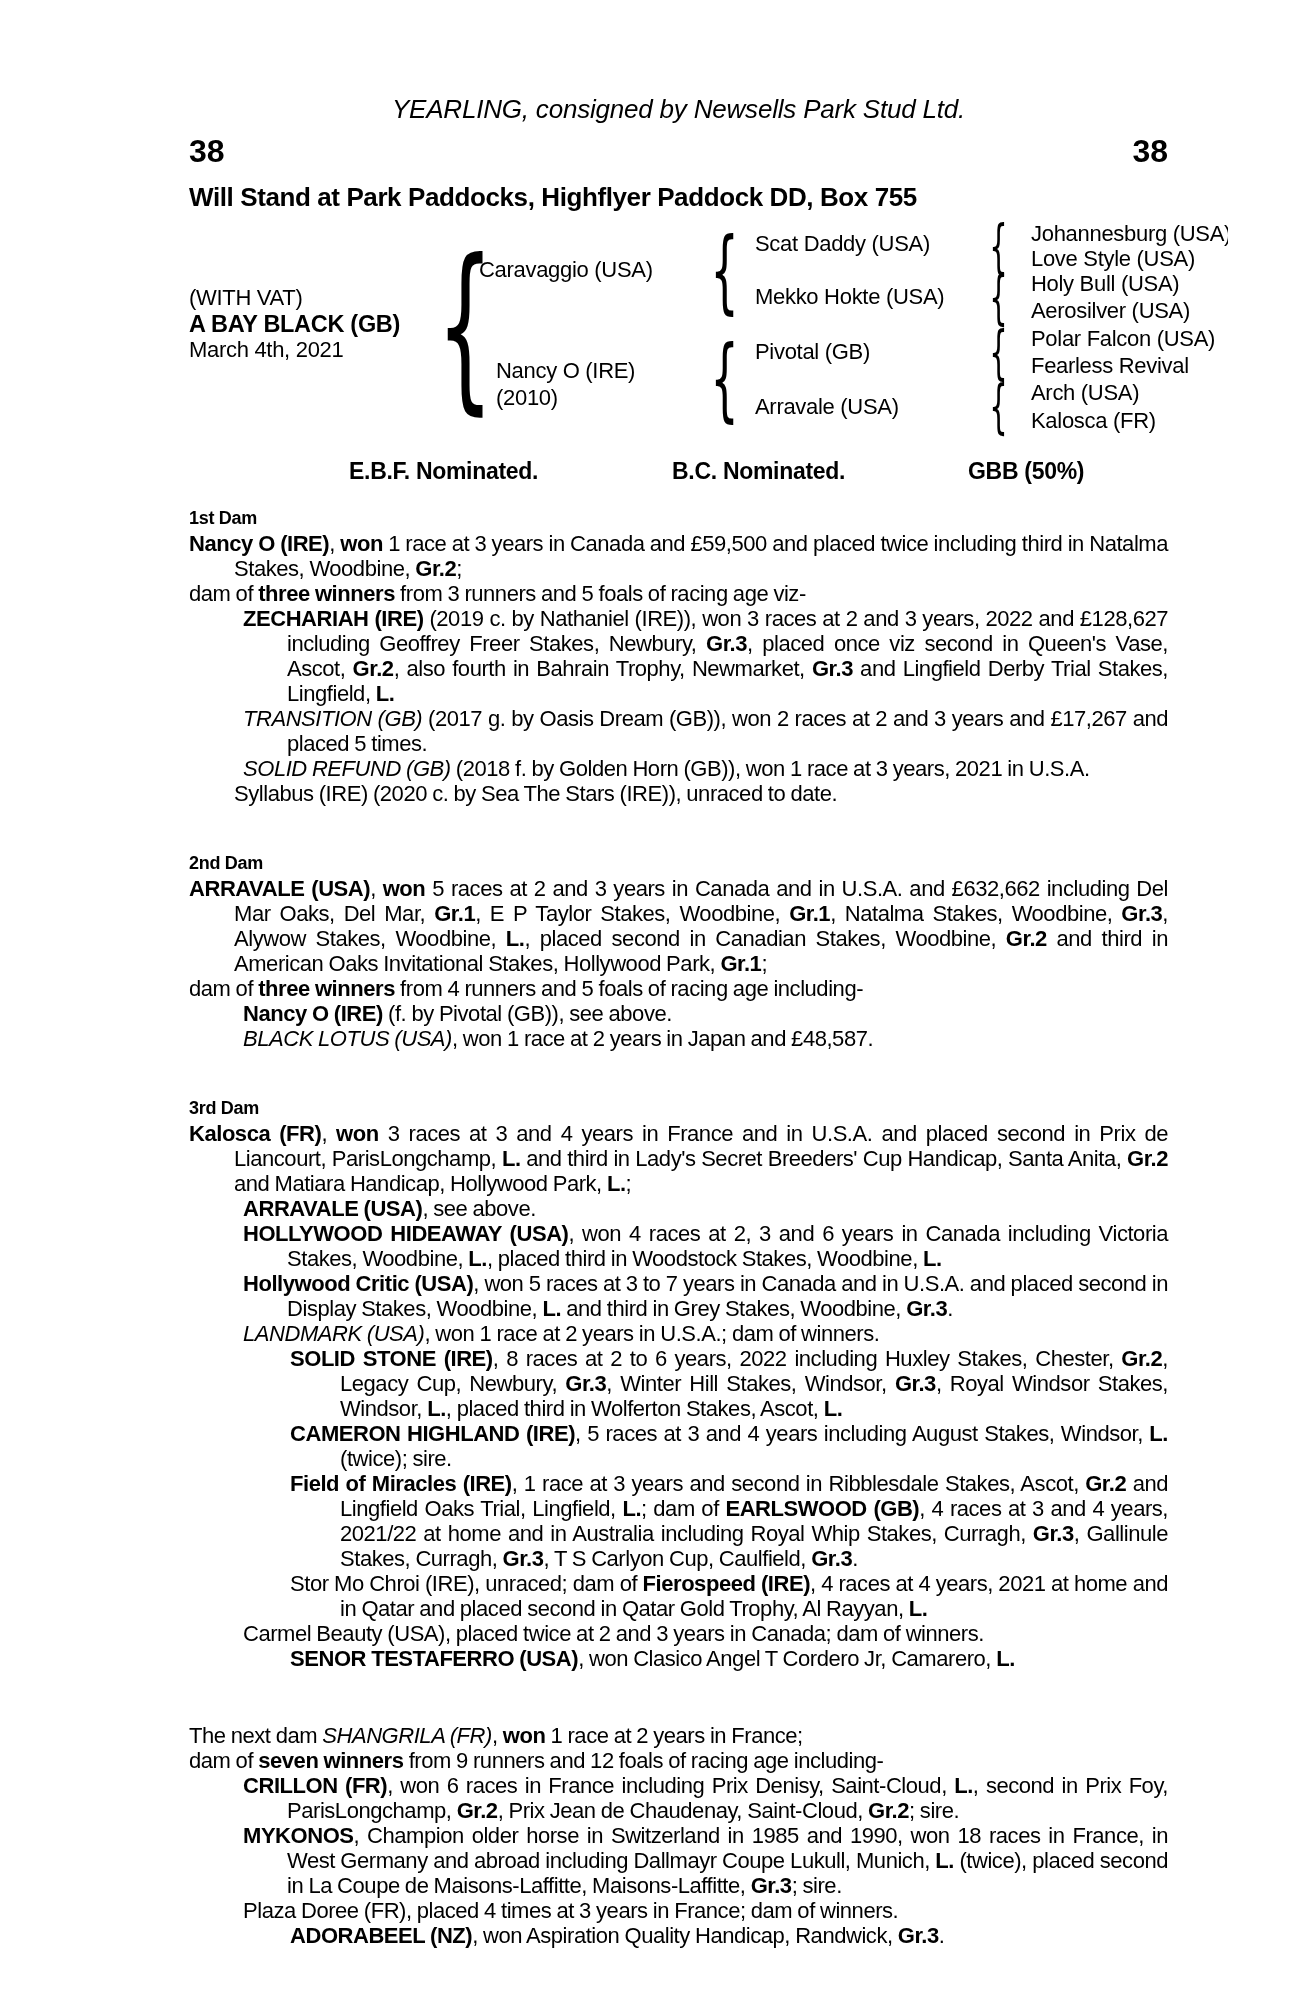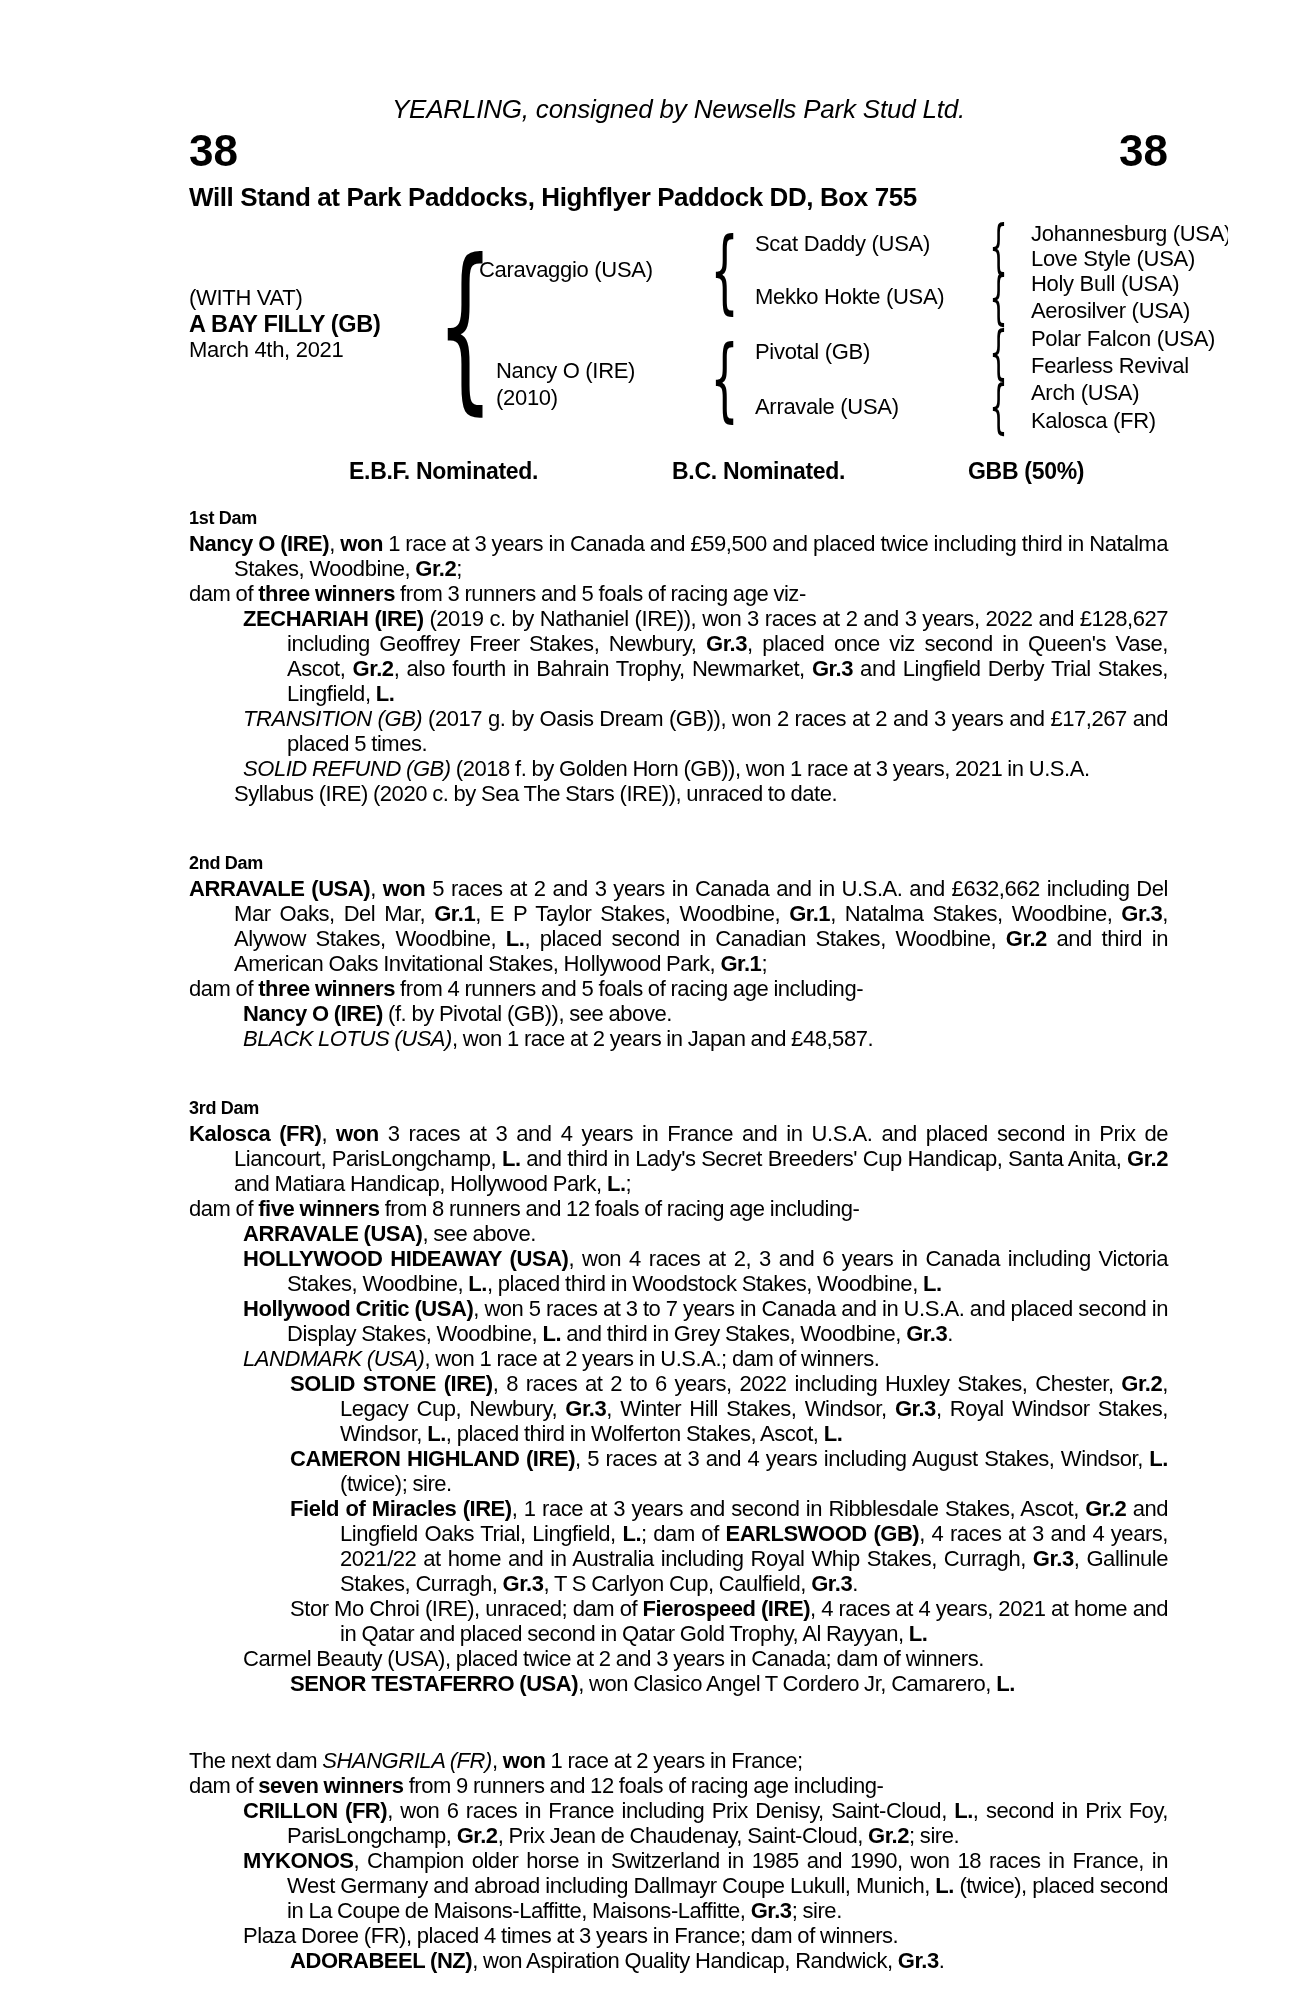--- a/index.html
+++ b/index.html
@@ -9,21 +9,21 @@
     margin:8px auto;
     background:#ffffff;
     color:#000;
     font-family:"Liberation Sans", sans-serif;
     box-sizing:border-box;
     padding:86px 60px 0 103px;
     overflow:hidden;
   }
   .consign { text-align:center; font-style:italic; font-size:26px; letter-spacing:-0.2px; line-height:30px; }
   .lot-row { display:flex; justify-content:space-between; align-items:flex-start;
-             font-weight:bold; font-size:44px; line-height:46px; margin-top:4px; }
+             font-weight:bold; font-size:32px; line-height:46px; margin-top:4px; }
   .stand { font-weight:bold; font-size:26px; letter-spacing:-0.4px; margin-top:9px; line-height:28px; }
 
   
   .ped { position:relative; height:237px; font-size:22px; letter-spacing:-0.3px; }
   .ped .nm { position:absolute; white-space:nowrap; line-height:26px; }
   .ped .subject-name { font-weight:bold; font-size:23.5px; }
   .brace { position:absolute; display:flex; align-items:center; justify-content:center; }
   .brace > span { display:block; line-height:1; font-family:"DejaVu Sans", sans-serif; font-weight:400;
                   transform:scaleX(.5); transform-origin:center; }
   .brace.small > span { font-size:58px; }
@@ -57,21 +57,21 @@
   <div class="lot-row">
     <span>38</span>
     <span>38</span>
   </div>
 
   <div class="stand">Will Stand at Park Paddocks, Highflyer Paddock DD, Box 755</div>
 
   <div class="ped">
 
     <span class="nm" style="left:0; top:74;  top:74px;">(WITH VAT)</span>
-    <span class="nm subject-name" style="left:0; top:100px;">A BAY FILLY (GB)</span>
+    <span class="nm subject-name" style="left:0; top:100px;">A BAY BLACK (GB)</span>
     <span class="nm" style="left:0; top:126px;">March 4th, 2021</span>
 
     <span class="brace big" style="left:256px; top:27px; width:40px; height:176px;">
         <span>{</span>
       </span>
 
     <span class="nm" style="left:290px; top:46px;">Caravaggio (USA)</span>
     <span class="nm" style="left:307px; top:147px;">Nancy O (IRE)</span>
     <span class="nm" style="left:307px; top:174px;">(2010)</span>
 
@@ -129,21 +129,20 @@
       <section>
         <div class="dam-heading">2nd Dam</div>
         <p class="para p0"><span class="f-b">ARRAVALE (USA)</span><span>, </span><span class="f-b">won</span><span> 5 races at 2 and 3 years in Canada and in U.S.A. and £632,662 including Del Mar Oaks, Del Mar, </span><span class="f-b">Gr.1</span><span>, E P Taylor Stakes, Woodbine, </span><span class="f-b">Gr.1</span><span>, Natalma Stakes, Woodbine, </span><span class="f-b">Gr.3</span><span>, Alywow Stakes, Woodbine, </span><span class="f-b">L.</span><span>, placed second in Canadian Stakes, Woodbine, </span><span class="f-b">Gr.2</span><span> and third in American Oaks Invitational Stakes, Hollywood Park, </span><span class="f-b">Gr.1</span><span>;</span></p>
         <p class="para p0"><span>dam of </span><span class="f-b">three winners</span><span> from 4 runners and 5 foals of racing age including-</span></p>
         <p class="para p1"><span class="f-b">Nancy O (IRE)</span><span> (f. by Pivotal (GB)), see above.</span></p>
         <p class="para p1"><span class="f-i">BLACK LOTUS (USA)</span><span>, won 1 race at 2 years in Japan and £48,587.</span></p>
       </section>
       <section>
         <div class="dam-heading">3rd Dam</div>
         <p class="para p0"><span class="f-b">Kalosca (FR)</span><span>, </span><span class="f-b">won</span><span> 3 races at 3 and 4 years in France and in U.S.A. and placed second in Prix de Liancourt, ParisLongchamp, </span><span class="f-b">L.</span><span> and third in Lady's Secret Breeders' Cup Handicap, Santa Anita, </span><span class="f-b">Gr.2</span><span> and Matiara Handicap, Hollywood Park, </span><span class="f-b">L.</span><span>;</span></p>
-        <p class="para p0"><span>dam of </span><span class="f-b">five winners</span><span> from 8 runners and 12 foals of racing age including-</span></p>
         <p class="para p1"><span class="f-b">ARRAVALE (USA)</span><span>, see above.</span></p>
         <p class="para p1"><span class="f-b">HOLLYWOOD HIDEAWAY (USA)</span><span>, won 4 races at 2, 3 and 6 years in Canada including Victoria Stakes, Woodbine, </span><span class="f-b">L.</span><span>, placed third in Woodstock Stakes, Woodbine, </span><span class="f-b">L.</span></p>
         <p class="para p1"><span class="f-b">Hollywood Critic (USA)</span><span>, won 5 races at 3 to 7 years in Canada and in U.S.A. and placed second in Display Stakes, Woodbine, </span><span class="f-b">L.</span><span> and third in Grey Stakes, Woodbine, </span><span class="f-b">Gr.3</span><span>.</span></p>
         <p class="para p1"><span class="f-i">LANDMARK (USA)</span><span>, won 1 race at 2 years in U.S.A.; dam of winners.</span></p>
         <p class="para p2"><span class="f-b">SOLID STONE (IRE)</span><span>, 8 races at 2 to 6 years, 2022 including Huxley Stakes, Chester, </span><span class="f-b">Gr.2</span><span>, Legacy Cup, Newbury, </span><span class="f-b">Gr.3</span><span>, Winter Hill Stakes, Windsor, </span><span class="f-b">Gr.3</span><span>, Royal Windsor Stakes, Windsor, </span><span class="f-b">L.</span><span>, placed third in Wolferton Stakes, Ascot, </span><span class="f-b">L.</span></p>
         <p class="para p2"><span class="f-b">CAMERON HIGHLAND (IRE)</span><span>, 5 races at 3 and 4 years including August Stakes, Windsor, </span><span class="f-b">L.</span><span> (twice); sire.</span></p>
         <p class="para p2"><span class="f-b">Field of Miracles (IRE)</span><span>, 1 race at 3 years and second in Ribblesdale Stakes, Ascot, </span><span class="f-b">Gr.2</span><span> and Lingfield Oaks Trial, Lingfield, </span><span class="f-b">L.</span><span>; dam of </span><span class="f-b">EARLSWOOD (GB)</span><span>, 4 races at 3 and 4 years, 2021/22 at home and in Australia including Royal Whip Stakes, Curragh, </span><span class="f-b">Gr.3</span><span>, Gallinule Stakes, Curragh, </span><span class="f-b">Gr.3</span><span>, T S Carlyon Cup, Caulfield, </span><span class="f-b">Gr.3</span><span>.</span></p>
         <p class="para p2"><span>Stor Mo Chroi (IRE), unraced; dam of </span><span class="f-b">Fierospeed (IRE)</span><span>, 4 races at 4 years, 2021 at home and in Qatar and placed second in Qatar Gold Trophy, Al Rayyan, </span><span class="f-b">L.</span></p>
         <p class="para p1"><span>Carmel Beauty (USA), placed twice at 2 and 3 years in Canada; dam of winners.</span></p>
         <p class="para p2"><span class="f-b">SENOR TESTAFERRO (USA)</span><span>, won Clasico Angel T Cordero Jr, Camarero, </span><span class="f-b">L.</span></p>

